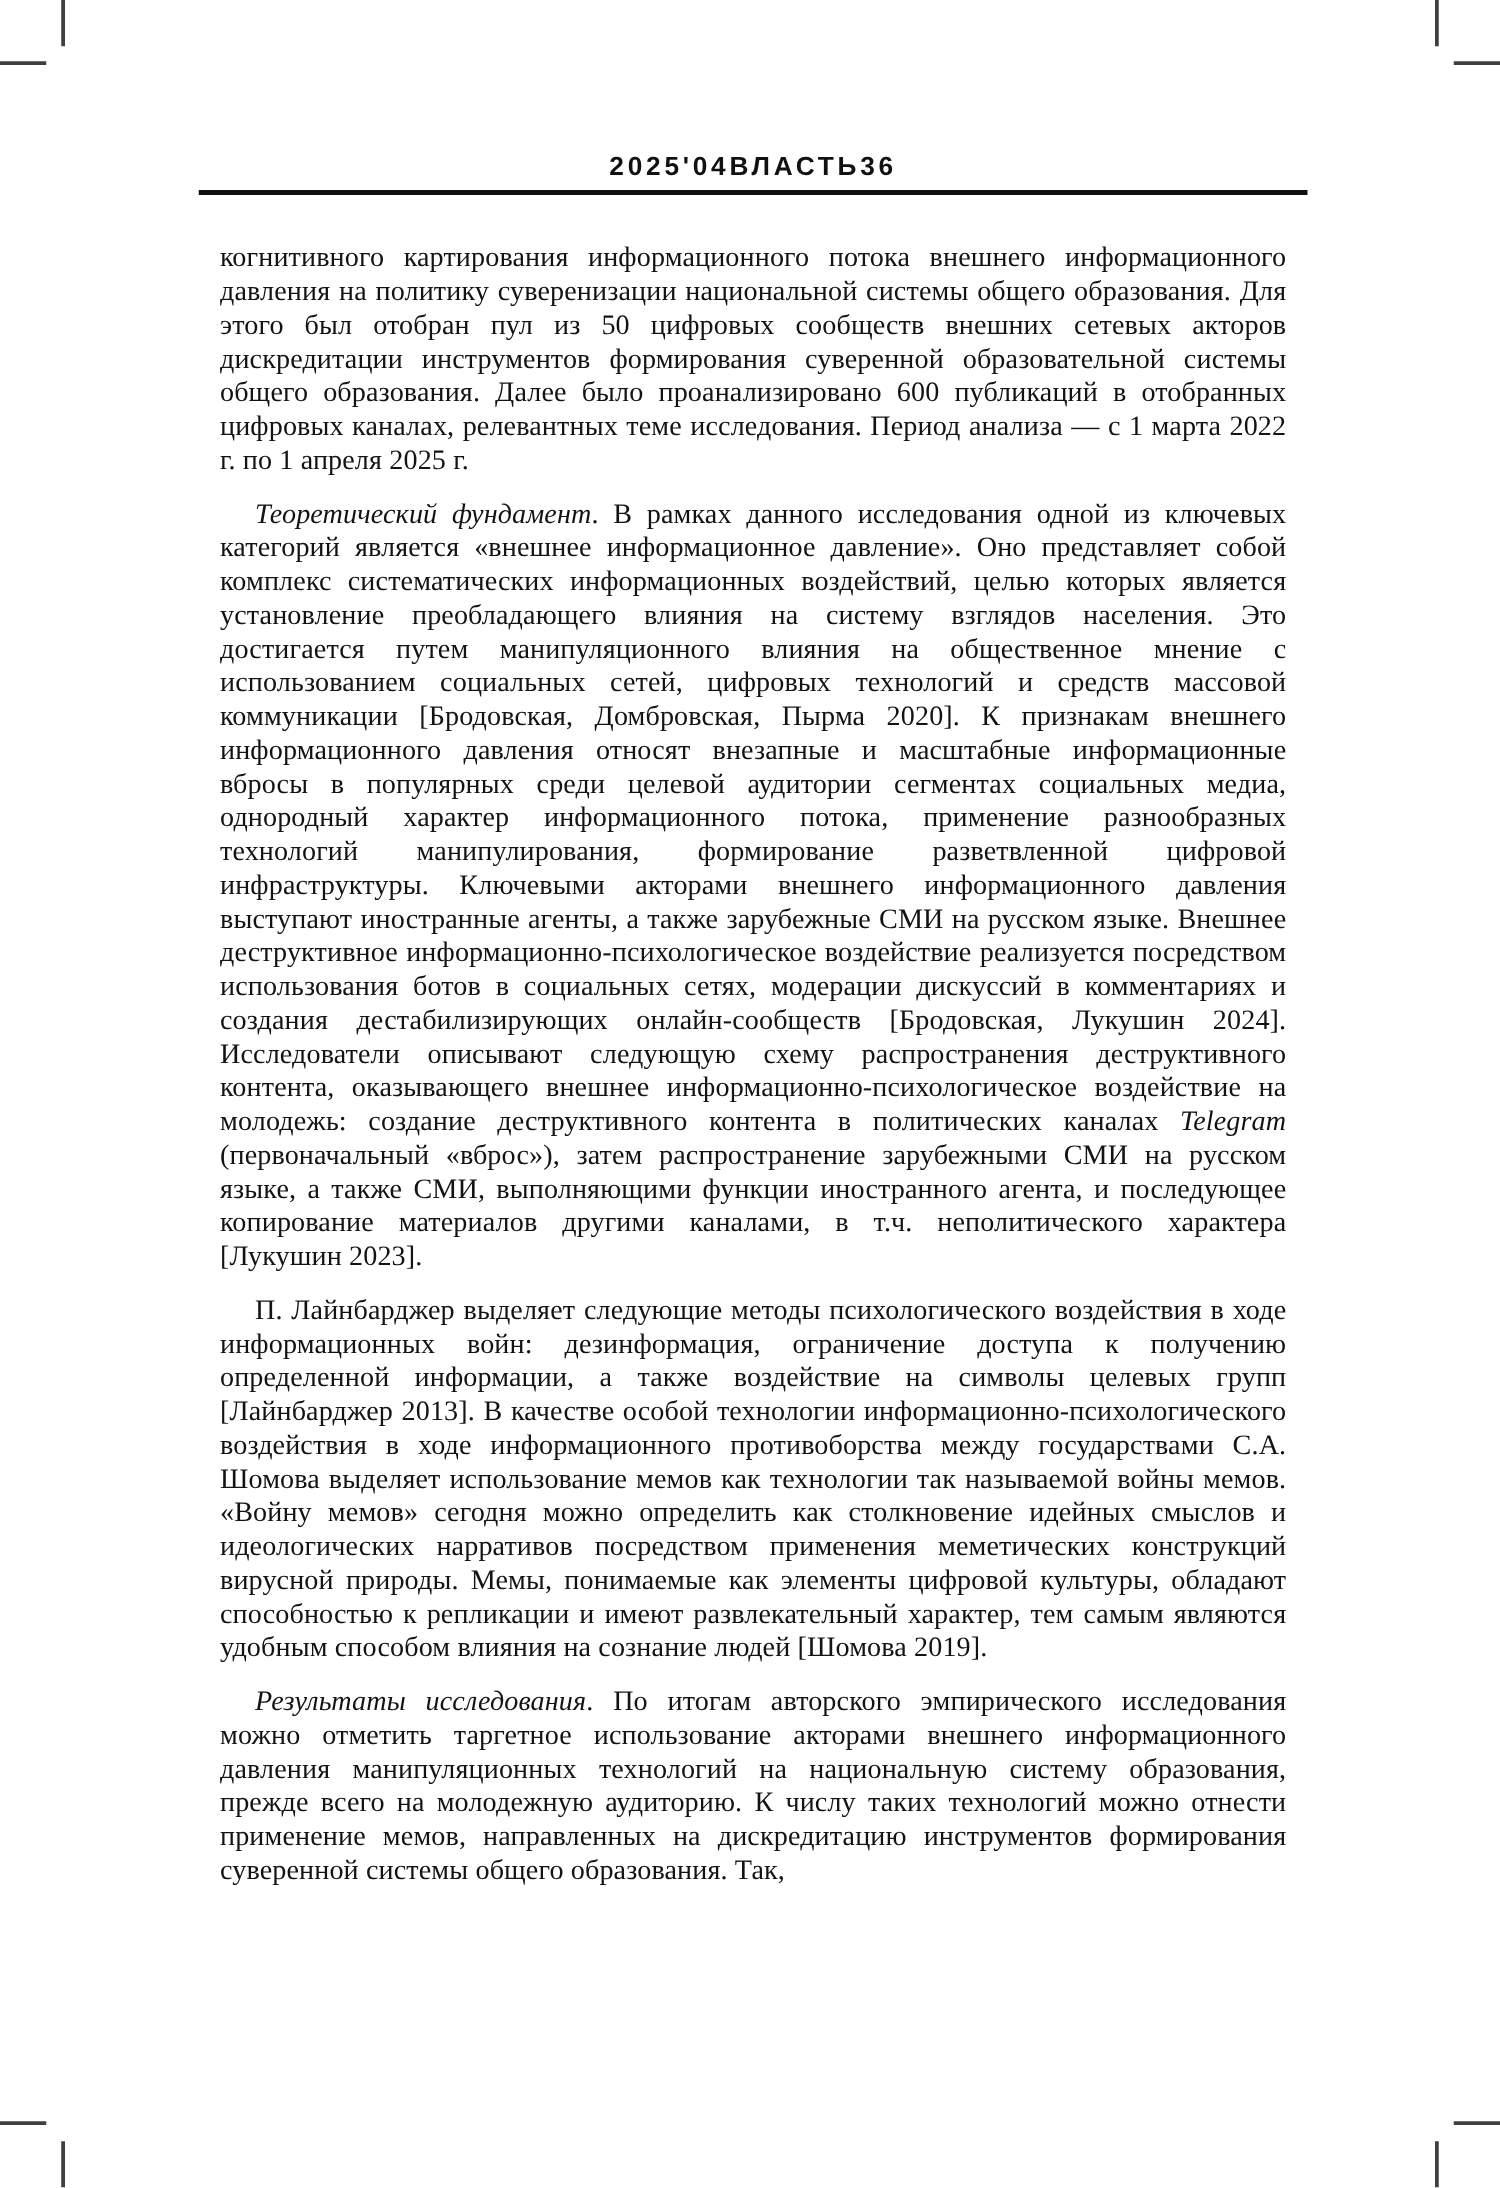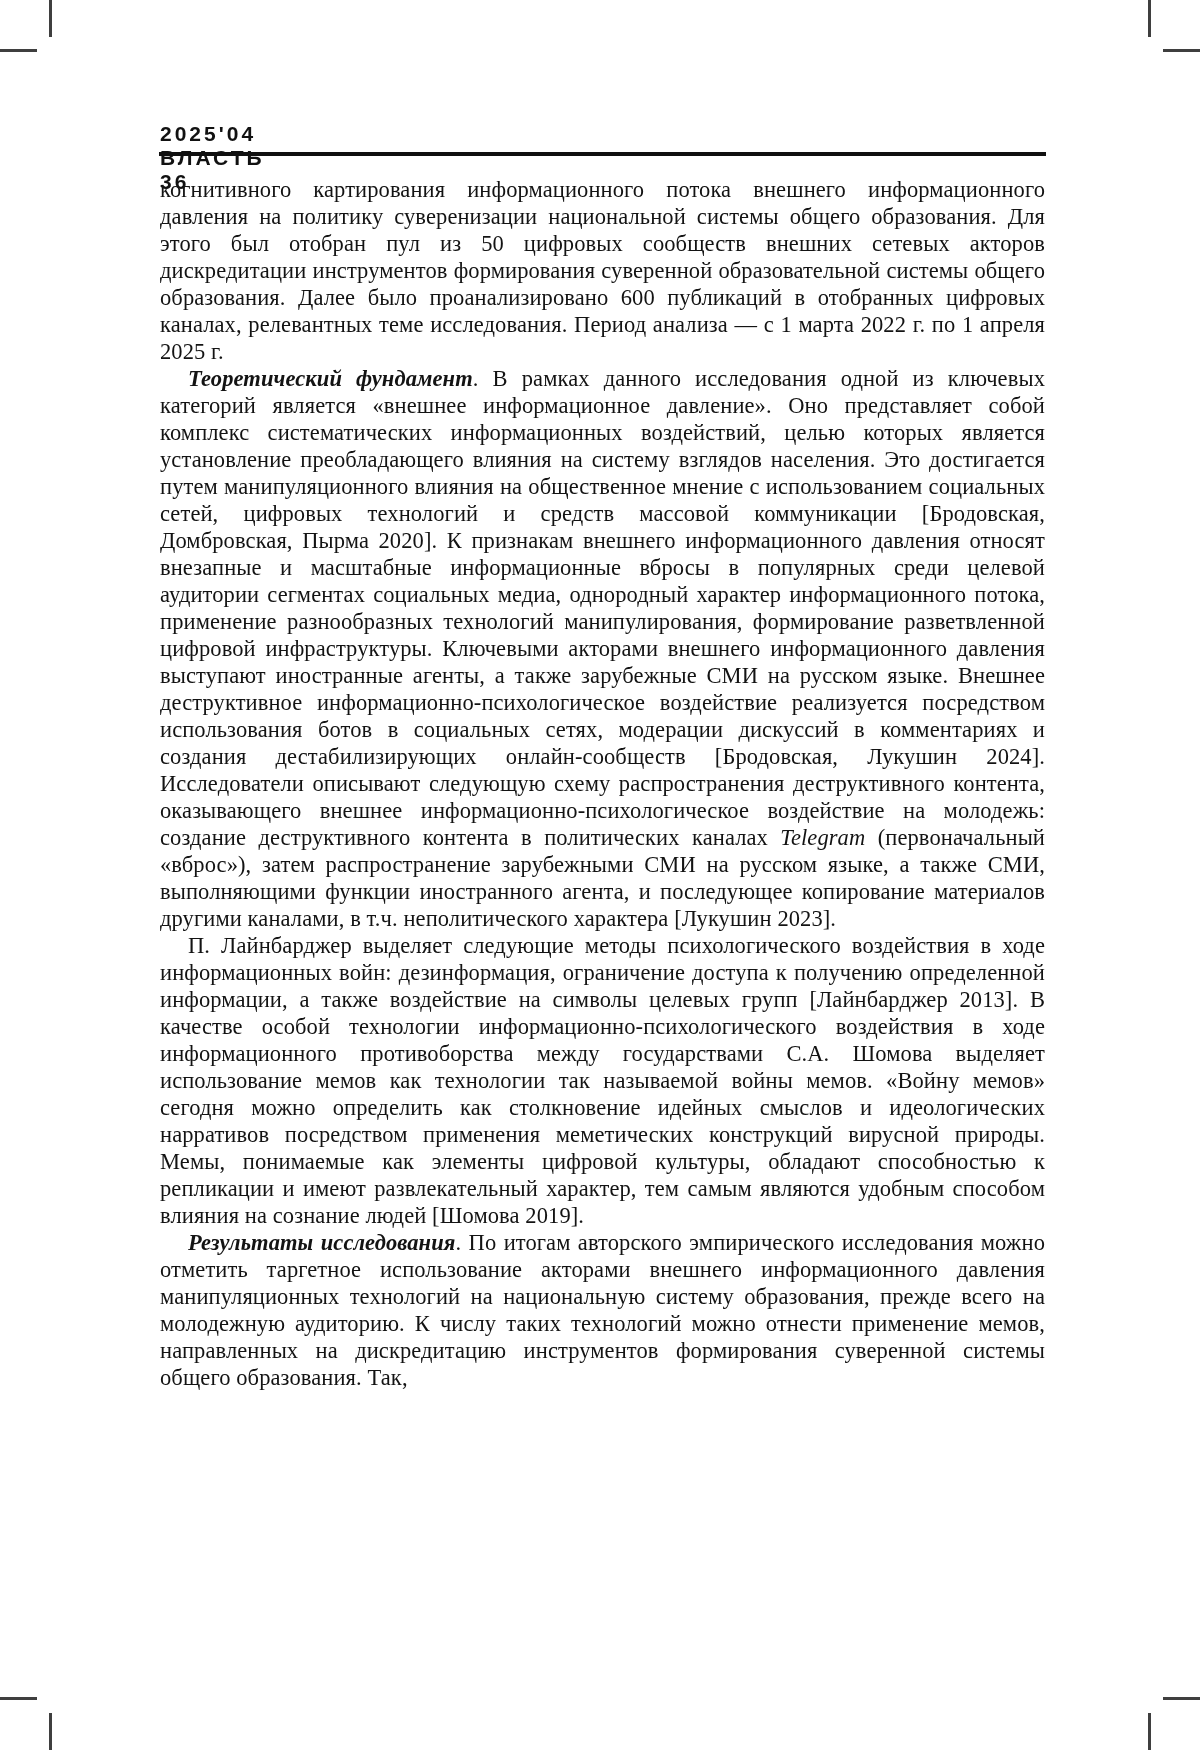--- a/index.html
+++ b/index.html
@@ -29,39 +29,38 @@
   .running-head {
     position: absolute;
     left: 160px; top: 122px; width: 885px;
     display: flex; justify-content: center; align-items: baseline;
     font-family: "Liberation Sans", sans-serif;
     font-weight: 700;
     font-size: 21px;
     letter-spacing: 3px;
     color: #111;
     white-space: nowrap;
-    flex-direction: column;
   }
   .head-rule {
     position: absolute;
     left: 159px; top: 152px; width: 887px; height: 4px;
     background: #101010;
   }
   
   .article {
     position: absolute;
     left: 160px; top: 176px; width: 885px;
     font-size: 22.5px;
     line-height: 27px;
     text-align: justify;
     letter-spacing: 0.1px;
   }
-  .article p { margin: 0; padding: 0; text-indent: 28px; }
+  .article p { margin: 16px; padding: 0; text-indent: 28px; }
   .article p.no-indent { text-indent: 0; }
-  .bolditalic { font-weight: bold; font-style: italic; }
+  .bolditalic { font-weight: normal; font-style: italic; }
   .italic { font-style: italic; }
 </style>
 </head>
 <body>
 
 <div class="page">
 
   <div class="crop cm-tl-v"></div>
   <div class="crop cm-tl-h"></div>
   <div class="crop cm-tr-v"></div>

